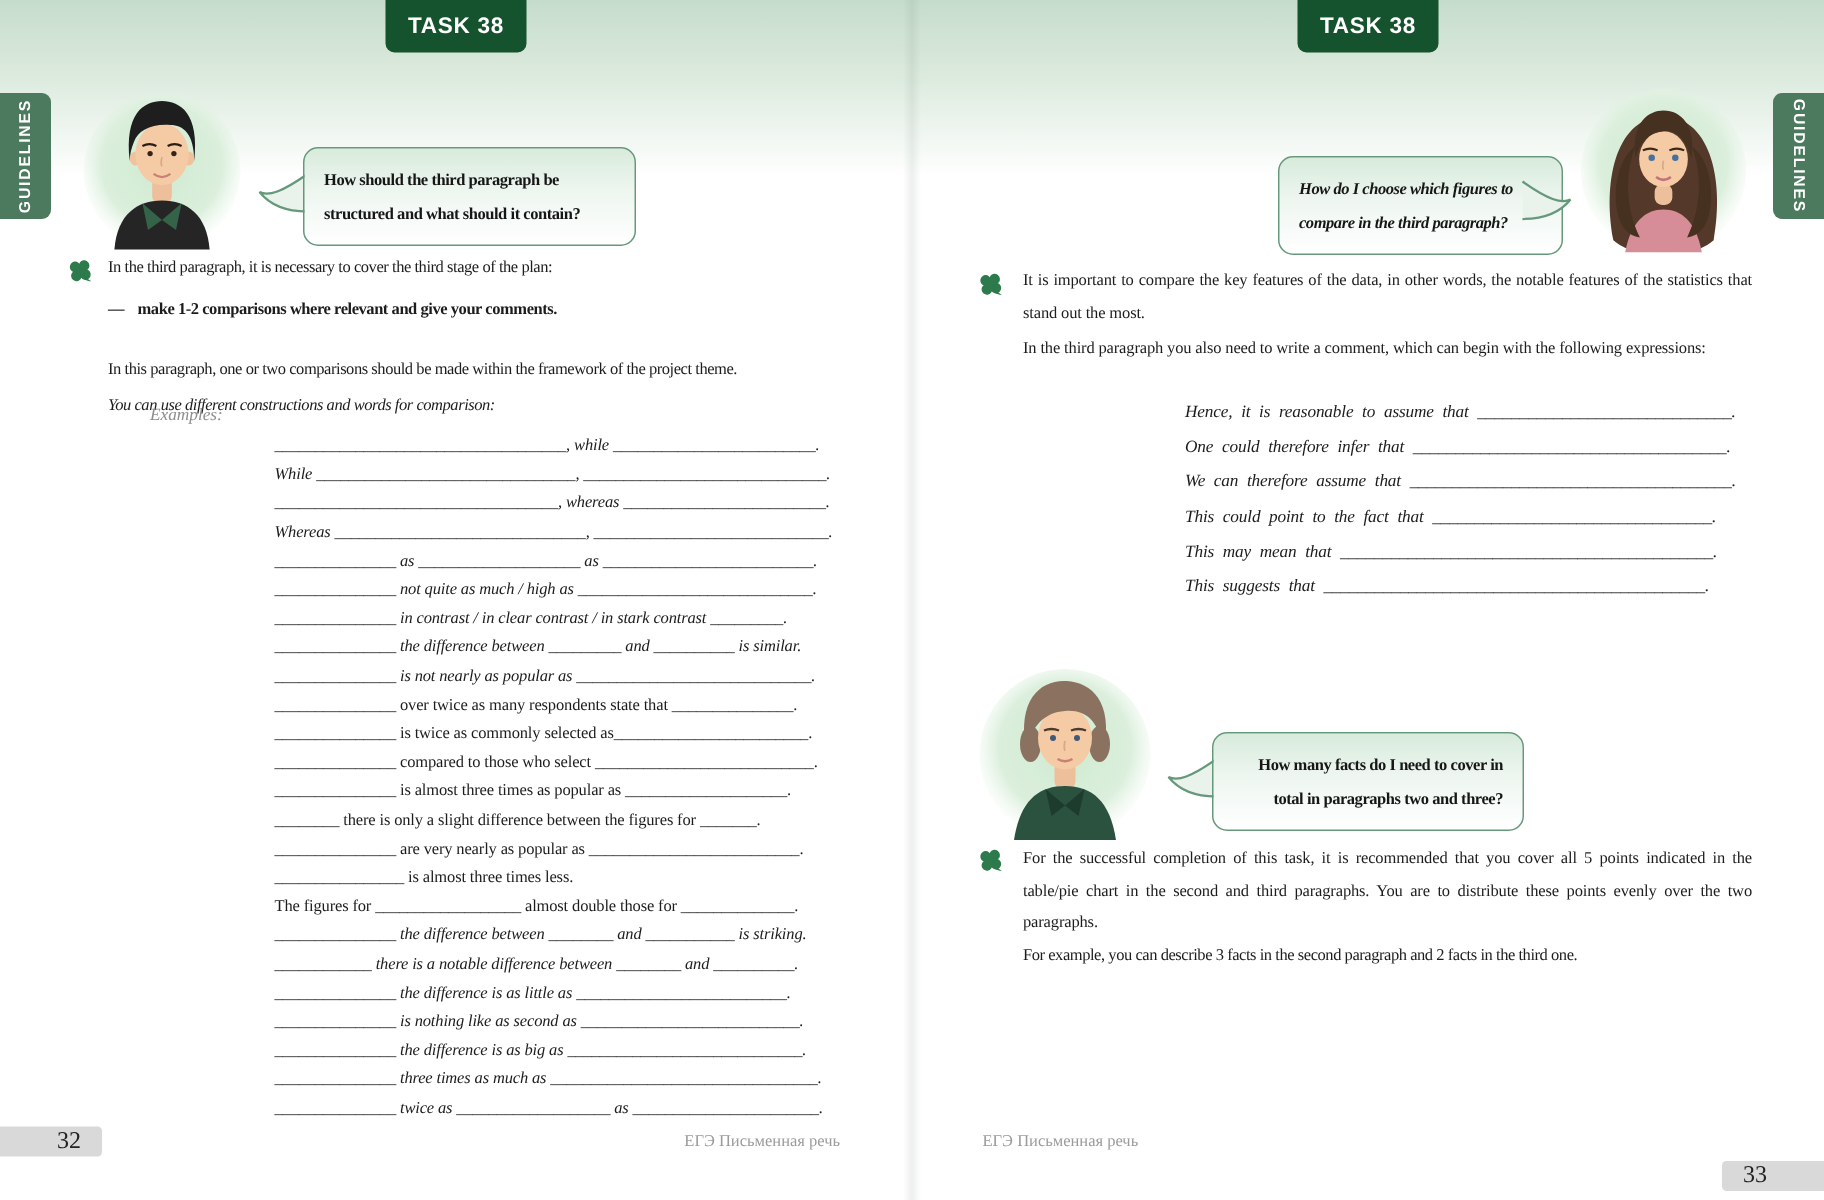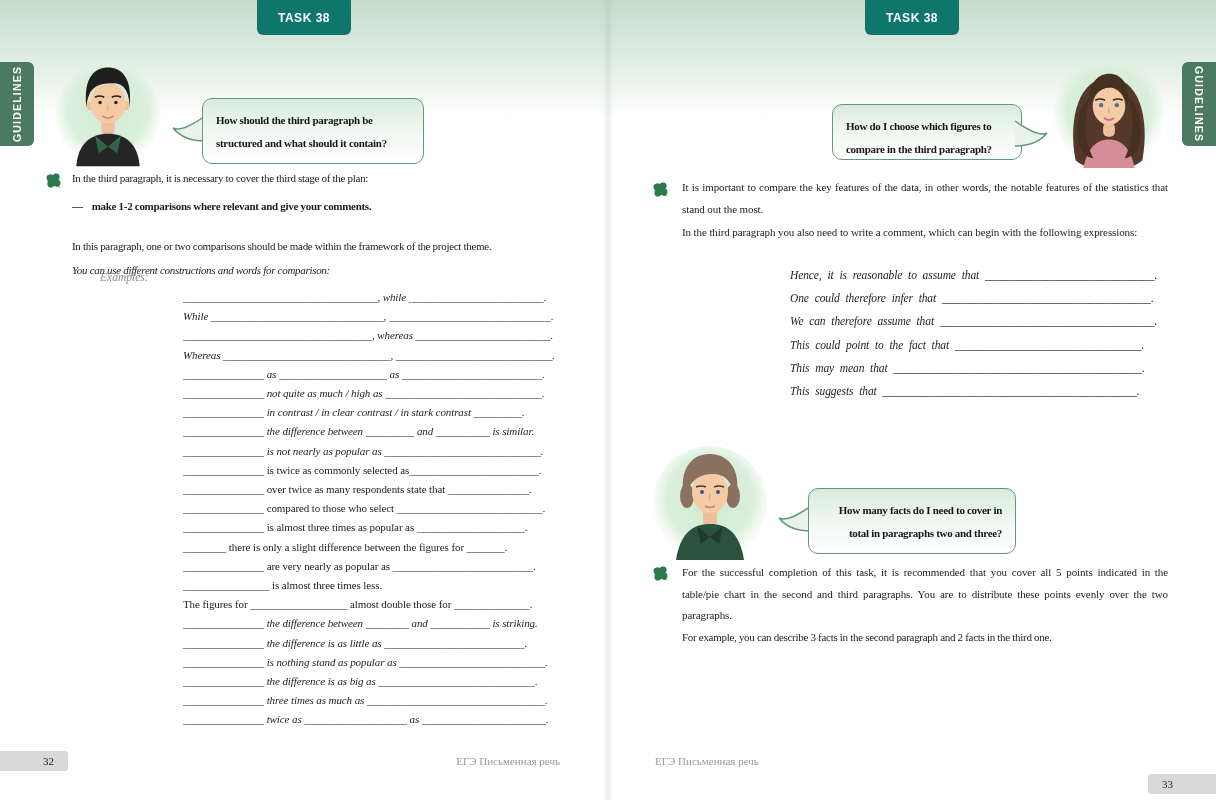--- a/index.html
+++ b/index.html
@@ -2,22 +2,22 @@
 <html><head>
 <meta charset="utf-8">
 <style>
   html,body{margin:0;padding:0;}
   body{width:1216px;height:800px;position:relative;background:#ffffff;
        font-family:"Liberation Serif",serif;overflow:hidden;color:#1c1c1c;}
   .grad{position:absolute;left:0;top:0;width:1216px;height:118px;
         background:linear-gradient(180deg,#c6dccb 0%,#ddebdf 45%,#ffffff 100%);}
   .gutter{position:absolute;left:602px;top:0;width:12px;height:800px;
         background:linear-gradient(90deg,rgba(0,0,0,0) 0%,rgba(110,130,115,.12) 50%,rgba(0,0,0,0) 100%);}
-  .banner{position:absolute;top:0;width:94px;height:35px;background:#0f766e;color:#fff;
-        font-family:"Liberation Sans",sans-serif;font-weight:bold;font-size:12px;letter-spacing:.5px;
+  .banner{position:absolute;top:0;width:94px;height:35px;background:#14532d;color:#fff;
+        font-family:"Liberation Sans",sans-serif;font-weight:bold;font-size:15px;letter-spacing:.5px;
         display:flex;align-items:center;justify-content:center;border-radius:0 0 6px 6px;}
   .banner.b-left{left:257px}.banner.b-right{left:865px}
   .tab{position:absolute;top:62px;width:34px;height:84px;background:#4c7a5e;
         display:flex;align-items:center;justify-content:center;}
   .tab.t-left{left:0;border-radius:0 6px 6px 0}
   .tab.t-right{left:1182px;border-radius:6px 0 0 6px}
   .tab span{color:#fff;font-family:"Liberation Sans",sans-serif;font-weight:bold;font-size:10.5px;
         letter-spacing:1.2px;white-space:nowrap;}
   .tab.t-left span{transform:rotate(-90deg)}
   .tab.t-right span{transform:rotate(90deg)}
@@ -33,21 +33,21 @@
   .bdash{font-weight:bold;margin-right:9px;}
   .btext{font-weight:bold;margin-top:16px;}
   .examples-label{position:absolute;left:100px;top:271px;font-style:italic;font-size:11.5px;color:#8e8e8e;}
   .examples{position:absolute;left:183px;top:288px;}
   .ex-line{white-space:nowrap;font-size:11px;line-height:19.2px;letter-spacing:-.1px;color:#1c1c1c;}
   .ex-line.it{font-style:italic;}
   .expressions{position:absolute;left:790px;top:264px;}
   .expr-line{white-space:nowrap;font-style:italic;font-size:11.5px;line-height:23.2px;
         word-spacing:3px;letter-spacing:-.1px;color:#1c1c1c;}
   .footer-bar{position:absolute;top:751px;height:20px;width:68px;background:#d9d9d9;
-        font-size:11px;line-height:20px;color:#222;box-sizing:border-box;}
+        font-size:16px;line-height:20px;color:#222;box-sizing:border-box;}
   .footer-bar.f-left{left:0;border-radius:0 3px 3px 0;text-align:right;padding-right:14px;}
   .footer-bar.f-right{left:1148px;border-radius:3px 0 0 3px;text-align:left;padding-left:14px;margin-top:23px;}
   .brand{position:absolute;top:755px;font-size:11px;color:#9b9b9b;}
   .brand.br-left{left:360px;width:200px;text-align:right;}
   .brand.br-right{left:655px;}
 </style>
 </head>
 <body>
 
 <div class="grad"></div>
@@ -123,37 +123,38 @@
 <div class="examples">
     <div class="ex-line it">____________________________________, while _________________________.</div>
     <div class="ex-line it">While ________________________________, ______________________________.</div>
     <div class="ex-line it">___________________________________, whereas _________________________.</div>
     <div class="ex-line it">Whereas _______________________________, _____________________________.</div>
     <div class="ex-line it">_______________ as ____________________ as __________________________.</div>
     <div class="ex-line it">_______________ not quite as much / high as _____________________________.</div>
     <div class="ex-line it">_______________ in contrast / in clear contrast / in stark contrast _________.</div>
     <div class="ex-line it">_______________ the difference between _________ and __________ is similar.</div>
     <div class="ex-line it">_______________ is not nearly as popular as _____________________________.</div>
+    <div class="ex-line">_______________ over twice as many respondents state that _______________.</div>
     <div class="ex-line">_______________ is twice as commonly selected as________________________.</div>
-    <div class="ex-line">_______________ over twice as many respondents state that _______________.</div>
     <div class="ex-line">_______________ compared to those who select ___________________________.</div>
     <div class="ex-line">_______________ is almost three times as popular as ____________________.</div>
     <div class="ex-line">________ there is only a slight difference between the figures for _______.</div>
     <div class="ex-line">_______________ are very nearly as popular as __________________________.</div>
     <div class="ex-line">________________ is almost three times less.</div>
     <div class="ex-line">The figures for __________________ almost double those for ______________.</div>
     <div class="ex-line it">_______________ the difference between ________ and ___________ is striking.</div>
+    <div class="ex-line it">____________ there is a notable difference between ________ and __________.</div>
     <div class="ex-line it">_______________ the difference is as little as __________________________.</div>
-    <div class="ex-line it">_______________ is nothing stand as popular as ___________________________.</div>
+    <div class="ex-line it">_______________ is nothing like as second as ___________________________.</div>
     <div class="ex-line it">_______________ the difference is as big as _____________________________.</div>
     <div class="ex-line it">_______________ three times as much as _________________________________.</div>
     <div class="ex-line it">_______________ twice as ___________________ as _______________________.</div>
   </div>
 
-<div class="bubble" style="left:832px;top:104px;width:190px;height:56px;">How do I choose which figures to compare in the third paragraph?</div>
+<div class="bubble" style="left:852px;top:104px;width:190px;height:66px;font-style:italic;">How do I choose which figures to compare in the third paragraph?</div>
 <svg class="tail" style="left:1014px;top:120px;" width="34" height="30" viewBox="0 0 34 30">
   <path d="M1 1 C18 13 27 16 33 13 C25 23 14 26 1 26 Z" fill="#e9f3eb"></path>
   <path d="M1 1 C18 13 27 16 33 13 C25 23 14 26 1 26" fill="none" stroke="#66987b" stroke-width="1.5"></path>
 </svg>
 
 <div class="avatar" style="left:1050px;top:56px;width:118px;height:118px;">
   <svg width="118" height="118" viewBox="0 0 120 120">
     <defs>
       <radialGradient id="bg2" cx="50%" cy="46%" r="55%">
         <stop offset="0%" stop-color="#cfead0"></stop>

